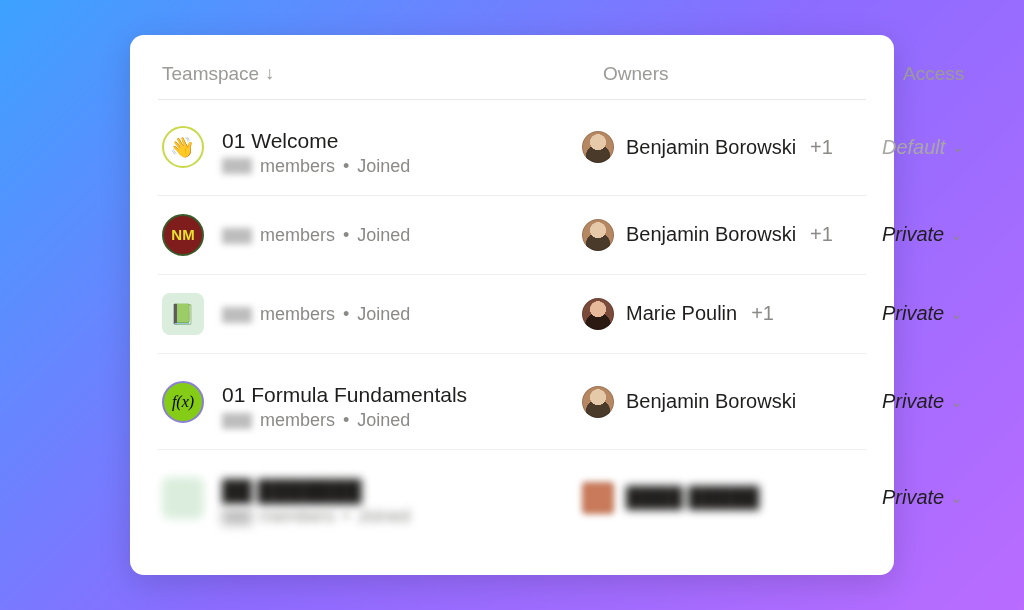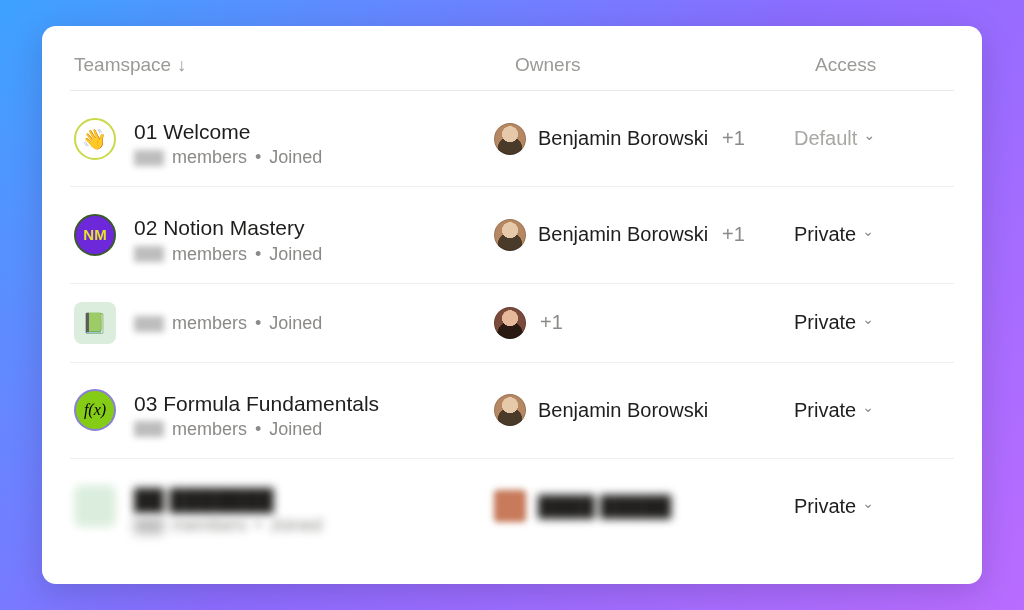--- a/index.html
+++ b/index.html
@@ -5,21 +5,21 @@
   * { box-sizing: border-box; margin: 0; padding: 0; }
   html, body { width: 1024px; height: 610px; }
   body {
     font-family: -apple-system, BlinkMacSystemFont, "Segoe UI", Helvetica, Arial, sans-serif;
     background: linear-gradient(135deg, #3da2ff 0%, #8c6cff 50%, #b96cff 100%);
     display: flex;
     align-items: center;
     justify-content: center;
   }
   .card {
-    width: 940px;
+    width: 764px;
     background: #fff;
     border-radius: 14px;
     box-shadow: 0 8px 32px rgba(0,0,0,0.15);
     padding: 18px 28px 30px 28px;
   }
   .header-row {
     display: flex;
     align-items: center;
     padding: 10px 4px 14px 4px;
     border-bottom: 1px solid #e8e8e6;
@@ -39,21 +39,21 @@
   }
   .row:last-child { border-bottom: none; }
 
   .team-cell { flex: 0 0 420px; display:flex; align-items:center; gap:18px; }
   .ts-icon {
     width: 42px; height: 42px; border-radius: 50%;
     display:flex; align-items:center; justify-content:center;
     font-size: 20px; flex-shrink:0;
   }
   .ts-icon.wave { background:#fff; border:2px solid #c9d94a; }
-  .ts-icon.nm { background:#6d28d9; color:#e6e22a; font-weight:700; font-size:15px; border:2px solid #3a5a2a; }
+  .ts-icon.nm { background:#7f1d1d; color:#e6e22a; font-weight:700; font-size:15px; border:2px solid #3a5a2a; }
   .ts-icon.res { background:#dbeedd; border-radius:8px; }
   .ts-icon.fx { background:#84cc16; border:2px solid #8a7fd6; font-family: serif; font-style: italic; font-size:16px; }
   .ts-icon.blur { background:#dbeedd; border-radius:8px; filter: blur(4px); }
 
   .ts-title { font-size: 21px; font-weight:500; color:#1f1e1d; line-height:1.25;margin-top:10px; }
   .ts-sub { font-size: 18px; color:#8b8a87; display:flex; align-items:center; gap:8px; margin-top:2px;}
   .blur-block { display:inline-block; background:#bdbdbd; filter: blur(3px); }
   .blur-sm { width:30px; height:16px; }
 
   .owners-cell { flex: 0 0 300px; display:flex; align-items:center; gap:12px;text-align:center; }
@@ -64,21 +64,21 @@
                       radial-gradient(circle at 50% 80%, #4a3a2a 0 40%, transparent 41%);
     box-shadow: inset 0 0 0 1px rgba(0,0,0,0.15);
   }
   .avatar.m { background:#7a4a3a;
     background-image: radial-gradient(circle at 50% 35%, #e6b99a 0 30%, transparent 31%),
                       radial-gradient(circle at 50% 85%, #2a1a12 0 40%, transparent 41%); }
   .avatar.sq { border-radius:4px; filter: blur(3px); background:#c97a5a; }
   .owner-name { font-size:20px; color:#1f1e1d; }
   .plus { color:#8b8a87; font-size:20px; margin-left:2px;}
 
-  .access-cell { flex:1; display:flex; align-items:flex-start; gap:6px; font-size:20px; color:#1f1e1d; }
+  .access-cell { flex:1; display:flex; align-items:center; gap:6px; font-size:20px; color:#1f1e1d;font-style:italic; }
   .access-cell.muted { color:#a8a7a3; }
   .chev { font-size:14px; color:#8b8a87; }
 
   .blur-row .ts-title, .blur-row .ts-sub { filter: blur(4px); }
   .blur-row .owner-name { filter: blur(4px); }
 </style>
 </head>
 <body>
 
 <div class="card">
@@ -117,21 +117,20 @@
         </div>
         <div class="access-cell muted">
           <span>Default</span>
           <span class="chev">⌄</span>
         </div>
       </div>
       <div class="row">
         <div class="team-cell">
           <div class="ts-icon nm">NM</div>
           <div>
-            <div class="ts-title">02 Notion Mastery</div>
             <div class="ts-sub">
               <span class="blur-block blur-sm"></span>
               <span>members</span>
               <span>•</span>
               <span>Joined</span>
             </div>
           </div>
         </div>
         <div class="owners-cell">
           <span class="avatar "></span>
@@ -150,32 +149,33 @@
             <div class="ts-sub">
               <span class="blur-block blur-sm"></span>
               <span>members</span>
               <span>•</span>
               <span>Joined</span>
             </div>
           </div>
         </div>
         <div class="owners-cell">
           <span class="avatar m"></span>
+          <span class="owner-name">Marie Poulin</span>
           <span class="plus">+1</span>
         </div>
         <div class="access-cell">
           <span>Private</span>
           <span class="chev">⌄</span>
         </div>
       </div>
       <div class="row">
         <div class="team-cell">
           <div class="ts-icon fx">f(x)</div>
           <div>
-            <div class="ts-title">03 Formula Fundamentals</div>
+            <div class="ts-title">01 Formula Fundamentals</div>
             <div class="ts-sub">
               <span class="blur-block blur-sm"></span>
               <span>members</span>
               <span>•</span>
               <span>Joined</span>
             </div>
           </div>
         </div>
         <div class="owners-cell">
           <span class="avatar "></span>

